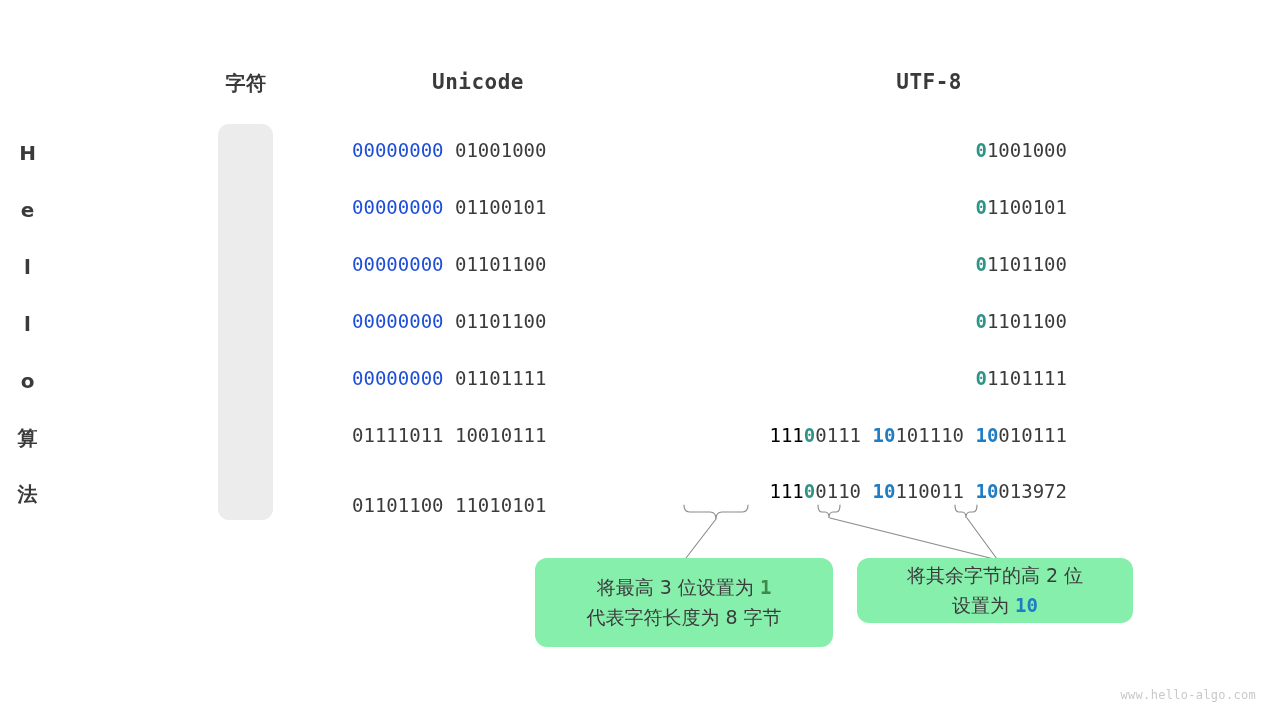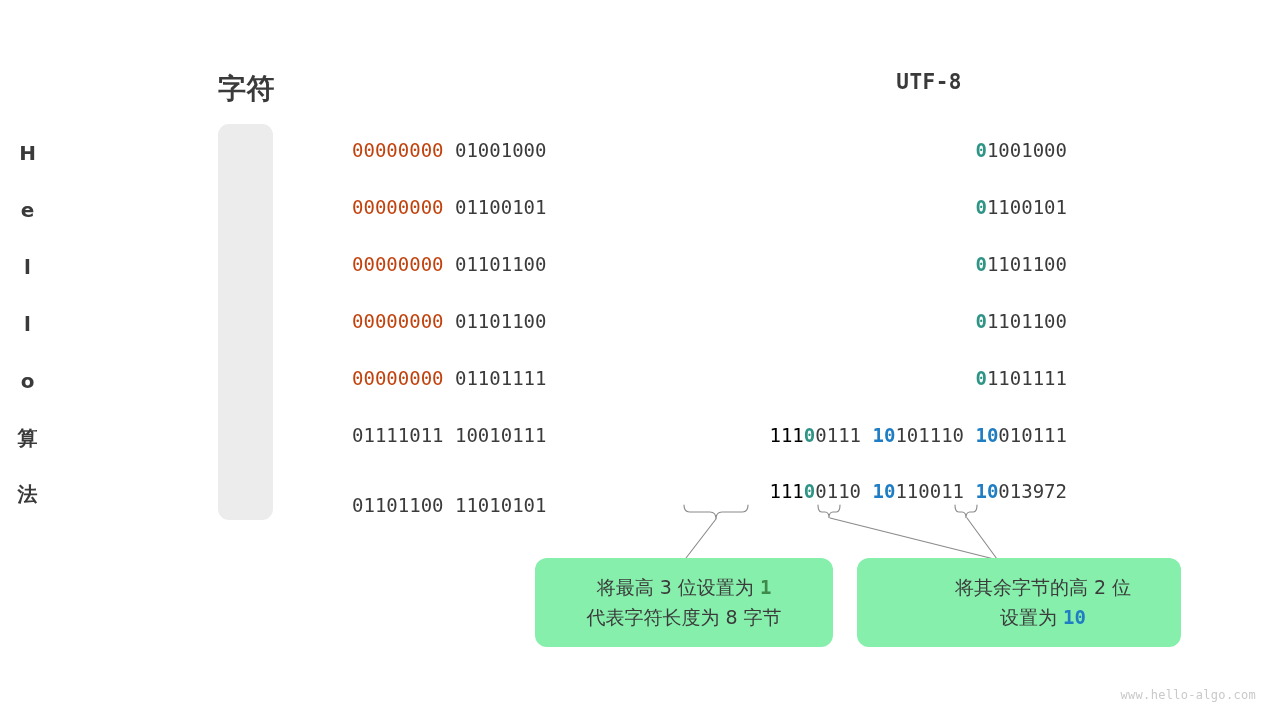--- a/index.html
+++ b/index.html
@@ -26,21 +26,21 @@
   .col-head {
     position: absolute;
     font-family: "DejaVu Sans Mono", monospace;
     font-weight: bold;
     font-size: 21px;
     color: #3a3a3a;
     letter-spacing: 0.5px;
     white-space: nowrap;
   }
   #head-char  { left: 218px; top: 70px; width: 56px; text-align: center;
-                font-family: "DejaVu Sans", sans-serif; font-size: 28px; }
+                font-family: "DejaVu Sans", sans-serif; font-size: 20px; }
   #head-unicode { left: 380px; top: 70px; width: 196px; text-align: center; }
   #head-utf8    { left: 790px; top: 70px; width: 172px; text-align: right; }
 
   
   .char-capsule {
     position: absolute;
     left: 218px;
     top: 124px;
     width: 55px;
     height: 396px;
@@ -64,21 +64,21 @@
     position: absolute;
     font-family: "DejaVu Sans Mono", monospace;
     font-size: 19px;
     line-height: 1;
     white-space: pre;
     color: #3b3b3b;
   }
   .uni-row { left: 352px; }
   .utf-row { right: 213px; text-align: right; }
 
-  .g-zero   { color: #c2410c; }            
+  .g-zero   { color: #1d4ed8; }            
   .dark     { color: #3b3b3b; }
   .teal     { color: #2e9486; font-weight: bold; }
   .green    { color: #000000; font-weight: normal; }
   .blue     { color: #1f7dc4; font-weight: bold; }
 
   
   #connectors {
     position: absolute;
     left: 0; top: 0;
     width: 1280px; height: 720px;
@@ -93,21 +93,21 @@
     display: flex;
     flex-direction: column;
     align-items: center;
     justify-content: center;
     font-family: "DejaVu Sans", sans-serif;
     font-size: 19px;
     color: #3b3b3b;
     line-height: 1.55;
   }
   #callout-1 { left: 535px; top: 558px; width: 298px; height: 89px; }
-  #callout-2 { left: 857px; top: 558px; width: 276px; height: 89px; padding-left: 48px; }
+  #callout-2 { left: 857px; top: 558px; width: 276px; height: 65px; }
   .callout .line { white-space: pre; }
   .hl-green { color: #3f8a4a; font-weight: bold; font-family: "DejaVu Sans Mono", monospace; }
   .hl-blue  { color: #1f7dc4; font-weight: bold; font-family: "DejaVu Sans Mono", monospace; }
 
   
   #watermark {
     position: absolute;
     right: 24px;
     bottom: 18px;
     font-family: "DejaVu Sans Mono", monospace;
@@ -116,20 +116,21 @@
     letter-spacing: 0.3px;
     white-space: nowrap;
   }
 </style>
 </head>
 <body>
 
 <div class="stage">
 
   <div class="col-head" id="head-char">字符</div>
+  <div class="col-head" id="head-unicode">Unicode</div>
   <div class="col-head" id="head-utf8">UTF-8</div>
 
   <div class="char-capsule"></div>
   <div id="char-cells">
       <div class="char-cell" style="top: 143px;">H</div>
       <div class="char-cell" style="top: 199.9px;">e</div>
       <div class="char-cell" style="top: 256.8px;">l</div>
       <div class="char-cell" style="top: 313.7px;">l</div>
       <div class="char-cell" style="top: 370.6px;">o</div>
       <div class="char-cell" style="top: 427.5px;">算</div>

